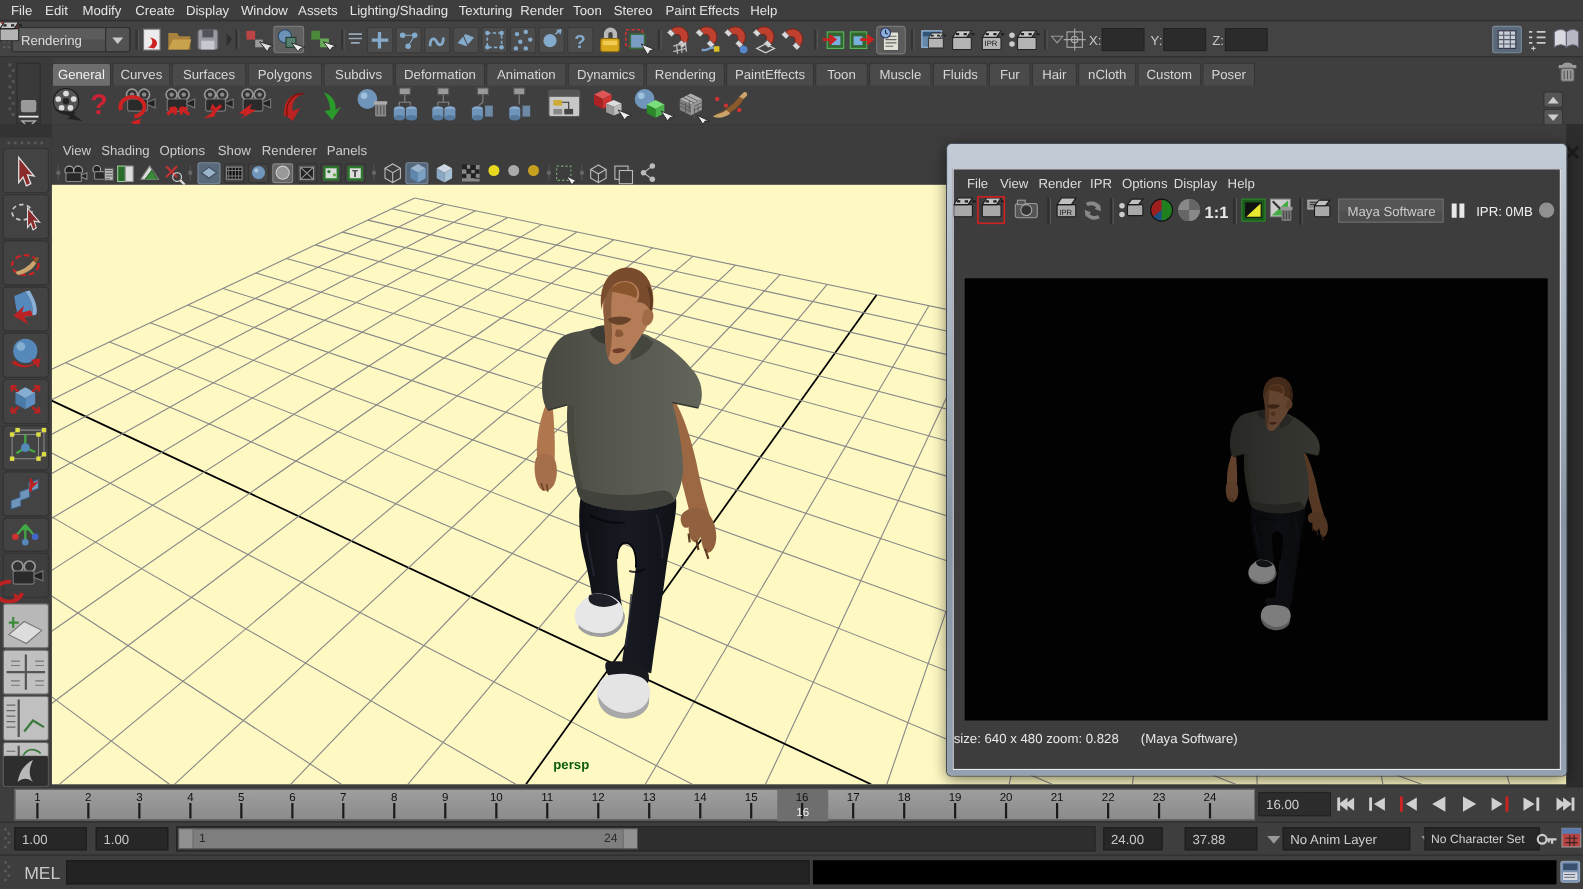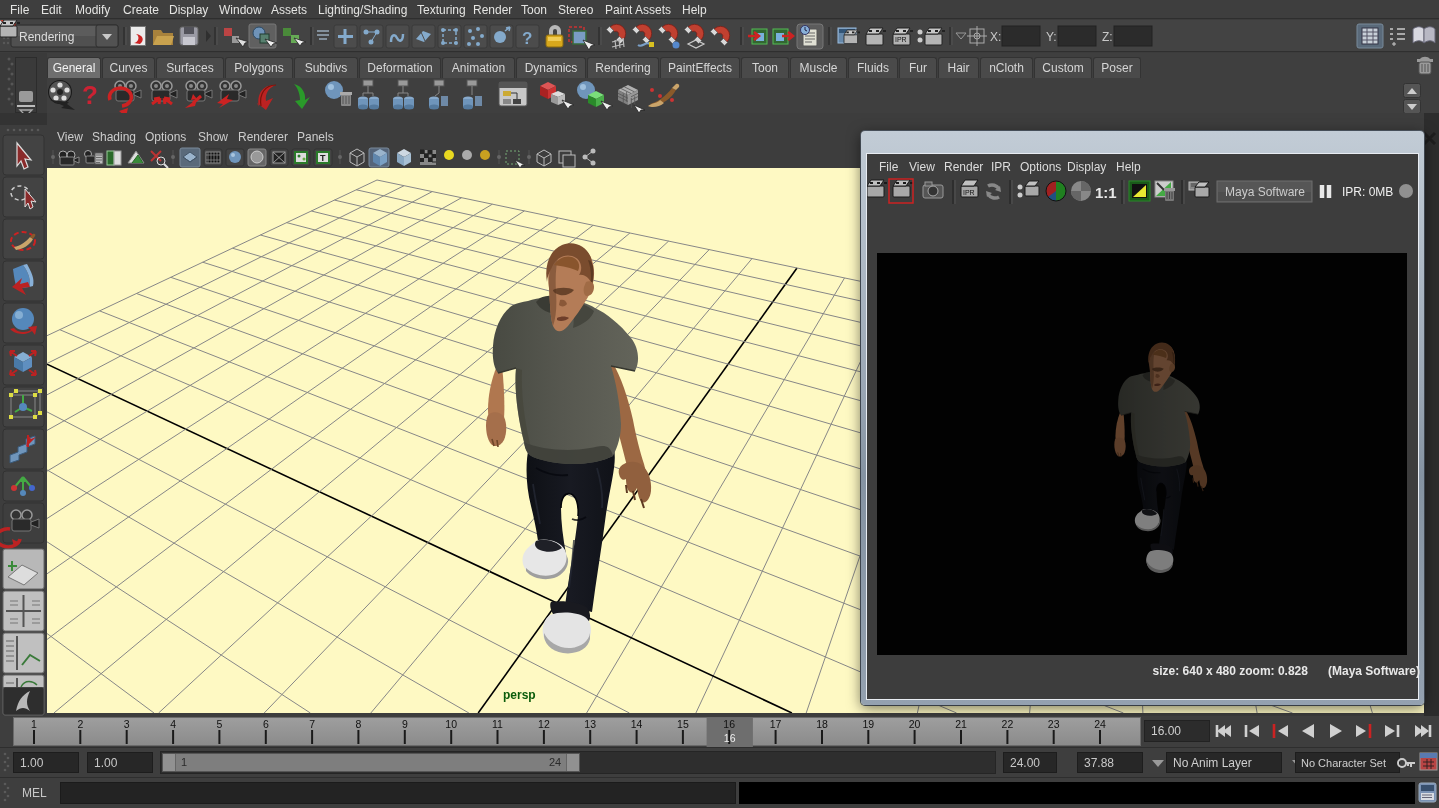--- a/index.html
+++ b/index.html
@@ -36,39 +36,39 @@
 #cmd{left:0;top:777px;width:1439px;height:31px;background:#3e3e3e;border-top:1px solid #2e2e2e;}
 
 #rwin{left:861px;top:131px;width:563px;height:574px;border-radius:4px;
 background:linear-gradient(#c2ccd6 0%,#9aa6b4 45%,#8593a2 60%,#94a1b0 100%);box-shadow:0 3px 14px rgba(0,0,0,0.55),0 0 0 1px #555f6b;}
 #rtitle{position:absolute;left:0;top:0;width:563px;height:22px;color:#101418;font-size:12px;}
 #rcontent{position:absolute;left:5px;top:22px;width:553px;height:547px;background:#3d3d3d;border:1px solid #e8ecf2;}
 #rmenu{position:absolute;left:0;top:4px;width:553px;height:19px;color:#dcdcdc;font-size:12px;}
 #rmenu span{position:absolute;top:2px;}
 #rtb{position:absolute;left:0;top:24px;width:553px;height:30px;}
 #rblack{position:absolute;left:10px;top:99px;width:530px;height:402px;background:#020202;}
-.rstat{position:absolute;width:553px;text-align:right;color:#e8e8e8;font-size:12px;font-weight:bold;}
+.rstat{position:absolute;width:553px;text-align:left;color:#e8e8e8;font-size:12px;font-weight:normal;}
 </style></head>
 <body>
 <div id="stage">
 
 <div class="abs" id="menubar">
 <span style="left:10px">File</span>
       <span style="left:41px">Edit</span>
       <span style="left:75px">Modify</span>
 <span style="left:123px">Create</span>
       <span style="left:169px">Display</span>
       <span style="left:219px">Window</span>
 <span style="left:271px">Assets</span>
       <span style="left:318px">Lighting/Shading</span>
       <span style="left:417px">Texturing</span>
 <span style="left:473px">Render</span>
       <span style="left:521px">Toon</span>
       <span style="left:558px">Stereo</span>
-<span style="left:605px">Paint Assets</span>
+<span style="left:605px">Paint Effects</span>
       <span style="left:682px">Help</span>
 </div>
 
 <div class="abs" id="toolbar">
 <svg width="1439" height="32" style="position:absolute;left:0;top:0">
 <g fill="#5a5a5a">
           <circle cx="4" cy="8" r="1.2"></circle>
           <circle cx="4" cy="13" r="1.2"></circle>
           <circle cx="4" cy="18" r="1.2"></circle>
           <circle cx="4" cy="23" r="1.2"></circle>
@@ -993,21 +993,21 @@
 <div class="abs" id="cmd">
       <svg width="12" height="30" style="position:absolute">
         <g fill="#5a5a5a">
           <circle cx="5" cy="6" r="1.3"></circle>
           <circle cx="8" cy="10" r="1.3"></circle>
           <circle cx="5" cy="14" r="1.3"></circle>
           <circle cx="8" cy="18" r="1.3"></circle>
           <circle cx="5" cy="22" r="1.3"></circle>
         </g>
       </svg>
-  <span style="position:absolute;left:22px;top:8px;color:#c8c8c8;font-size:12px">MEL</span>
+  <span style="position:absolute;left:22px;top:8px;color:#c8c8c8;font-size:16px">MEL</span>
   <div style="position:absolute;left:60px;top:4px;width:676px;height:22px;background:#232323;border:1px solid #1b1b1b"></div>
   <div style="position:absolute;left:739px;top:4px;width:676px;height:22px;background:#000"></div>
   <svg width="20" height="24" style="position:absolute;left:1418px;top:4px">
         <rect x="1" y="1" width="17" height="19" rx="2" fill="#7a92b4" stroke="#9ab"></rect>
         <rect x="3" y="3" width="13" height="6" fill="#38506e"></rect>
         <rect x="3" y="11" width="13" height="7" fill="#d8dce2"></rect>
         <path d="M4,13 h10 m-10,2.5 h10" stroke="#667" stroke-width="1"></path>
       </svg>
 </div>
 

